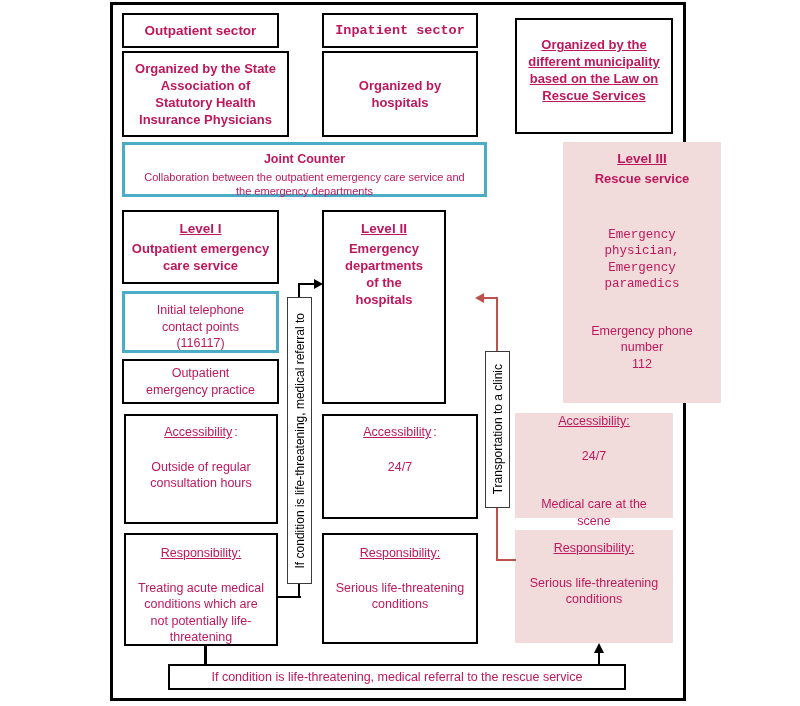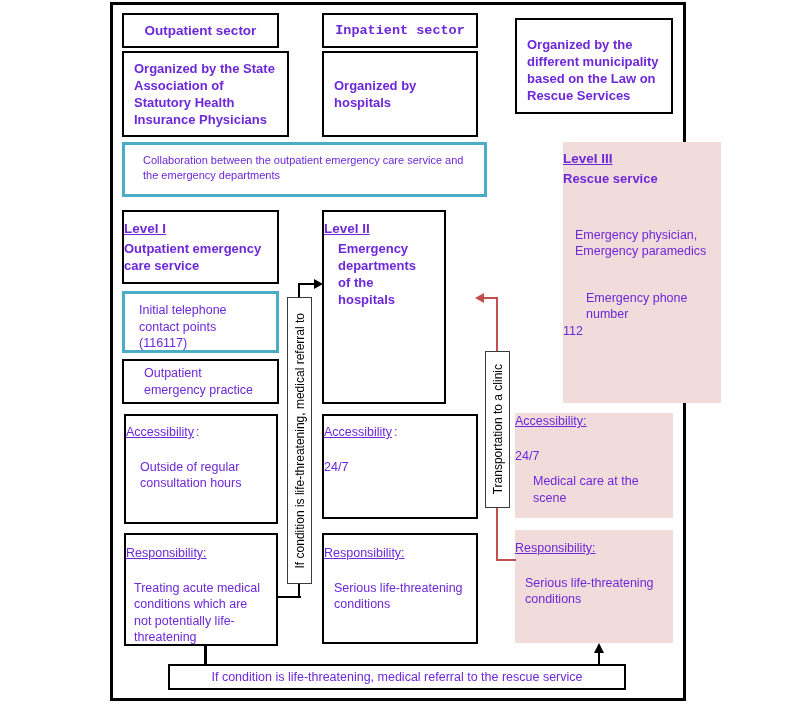--- a/index.html
+++ b/index.html
@@ -2,21 +2,21 @@
 <html><head>
 <meta charset="utf-8">
 <style>
   html,body { margin:0; padding:0; background:#ffffff; }
   #canvas {
     position:relative; width:800px; height:706px; background:#ffffff;
     font-family:"Liberation Sans", sans-serif; color:#000; overflow:hidden;
   }
   .box {
     position:absolute; box-sizing:border-box; background:#fff;
-    border:2px solid #000; text-align:left; color:#6d28d9;
+    border:2px solid #000; text-align:center; color:#be185d;
     font-size:12.5px; line-height:1.32;
   }
   .outer { border:3px solid #000; background:transparent; }
   .bold { font-weight:bold; }
   .ul { text-decoration:underline; }
   .flexc { display:flex; align-items:center; justify-content:center; }
   .pinkbox { background:#f2dcdb; border:none; }
   .cyanborder { border:3px solid #4bacc6; }
   .hdr { font-weight:bold; font-size:13.5px; }
   .lvltitle { font-weight:bold; font-size:13.5px; text-decoration:underline; }
@@ -48,42 +48,43 @@
   <div class="box flexc hdr" style="left:322px; top:13px; width:156px; height:35px;font-family:Liberation Mono, monospace;">
     <span>Inpatient sector</span>
   </div>
 
   <div class="box flexc bold" style="left:122px; top:51px; width:167px; height:86px; font-size:13px; padding:4px 10px;">
     <span>Organized by the State Association of Statutory Health Insurance Physicians</span>
   </div>
   <div class="box flexc bold" style="left:322px; top:51px; width:156px; height:86px; font-size:13px; padding:4px 10px;">
     <span>Organized by hospitals</span>
   </div>
-  <div class="box bold" style="left:515px; top:18px; width:158px; height:96px; font-size:13px; padding:16px 10px 12px 10px;">
+  <div class="box bold" style="left:515px; top:18px; width:158px; height:116px; font-size:13px; padding:16px 10px 12px 10px;text-decoration:underline;">
     <span>Organized by the different municipality based on the Law on Rescue Services</span>
   </div>
 
   <div class="box cyanborder" style="left:122px; top:142px; width:365px; height:55px; padding-top:6px;">
+    <div class="bold" style="font-size:12.5px;">Joint Counter</div>
     <div style="font-size:11px; margin-top:2px; padding:0 18px;">Collaboration between the outpatient emergency care service and the emergency departments</div>
   </div>
 
   <div class="box" style="left:122px; top:210px; width:157px; height:74px; padding-top:8px;">
     <div class="lvltitle">Level I</div>
     <div class="lvlsub">Outpatient emergency care service</div>
   </div>
 
   <div class="box" style="left:322px; top:210px; width:124px; height:194px; padding-top:8px;">
     <div class="lvltitle">Level II</div>
     <div class="lvlsub" style="padding:0 14px;">Emergency departments of the hospitals</div>
   </div>
 
   <div class="box pinkbox" style="left:515px; top:142px; width:158px; height:261px; padding-top:8px;margin-left:48px;">
     <div class="lvltitle">Level III</div>
     <div class="lvlsub">Rescue service</div>
-    <div style="margin-top:40px; padding:0 12px;">Emergency physician, Emergency paramedics</div>
+    <div style="margin-top:40px; padding:0 12px;font-family:Liberation Mono, monospace;">Emergency physician, Emergency paramedics</div>
     <div style="margin-top:30px; max-width:112px; margin-left:auto; margin-right:auto;">Emergency phone number</div>
     <div>112</div>
   </div>
 
   <div class="box cyanborder flexc" style="left:122px; top:291px; width:157px; height:62px; padding:2px 14px; align-items:flex-start; padding-top:8px;">
     <span>Initial telephone contact points (116117)</span>
   </div>
 
   <div class="box flexc" style="left:122px; top:359px; width:157px; height:45px; padding:2px 20px;">
     <span>Outpatient emergency practice</span>
@@ -97,21 +98,21 @@
   </div>
   <div class="box" style="left:322px; top:414px; width:156px; height:105px; padding-top:8px;">
     <div>
       <span class="ul">Accessibility</span><span style="margin-left:2px;">:</span>
     </div>
     <div class="body-gap">24/7</div>
   </div>
   <div class="box pinkbox" style="left:515px; top:413px; width:158px; height:105px; padding-top:0;">
     <div class="ul">Accessibility:</div>
     <div class="body-gap">24/7</div>
-    <div style="margin-top:9px; padding:0 18px;">Medical care at the scene</div>
+    <div style="margin-top:32px; padding:0 18px;">Medical care at the scene</div>
   </div>
 
   <div class="box" style="left:124px; top:533px; width:154px; height:113px; padding-top:10px;">
     <div class="ul">Responsibility:</div>
     <div class="body-gap" style="padding:0 8px;">Treating acute medical conditions which are not potentially life-threatening</div>
   </div>
   <div class="box" style="left:322px; top:533px; width:156px; height:111px; padding-top:10px;">
     <div class="ul">Responsibility:</div>
     <div class="body-gap" style="padding:0 10px;">Serious life-threatening conditions</div>
   </div>

